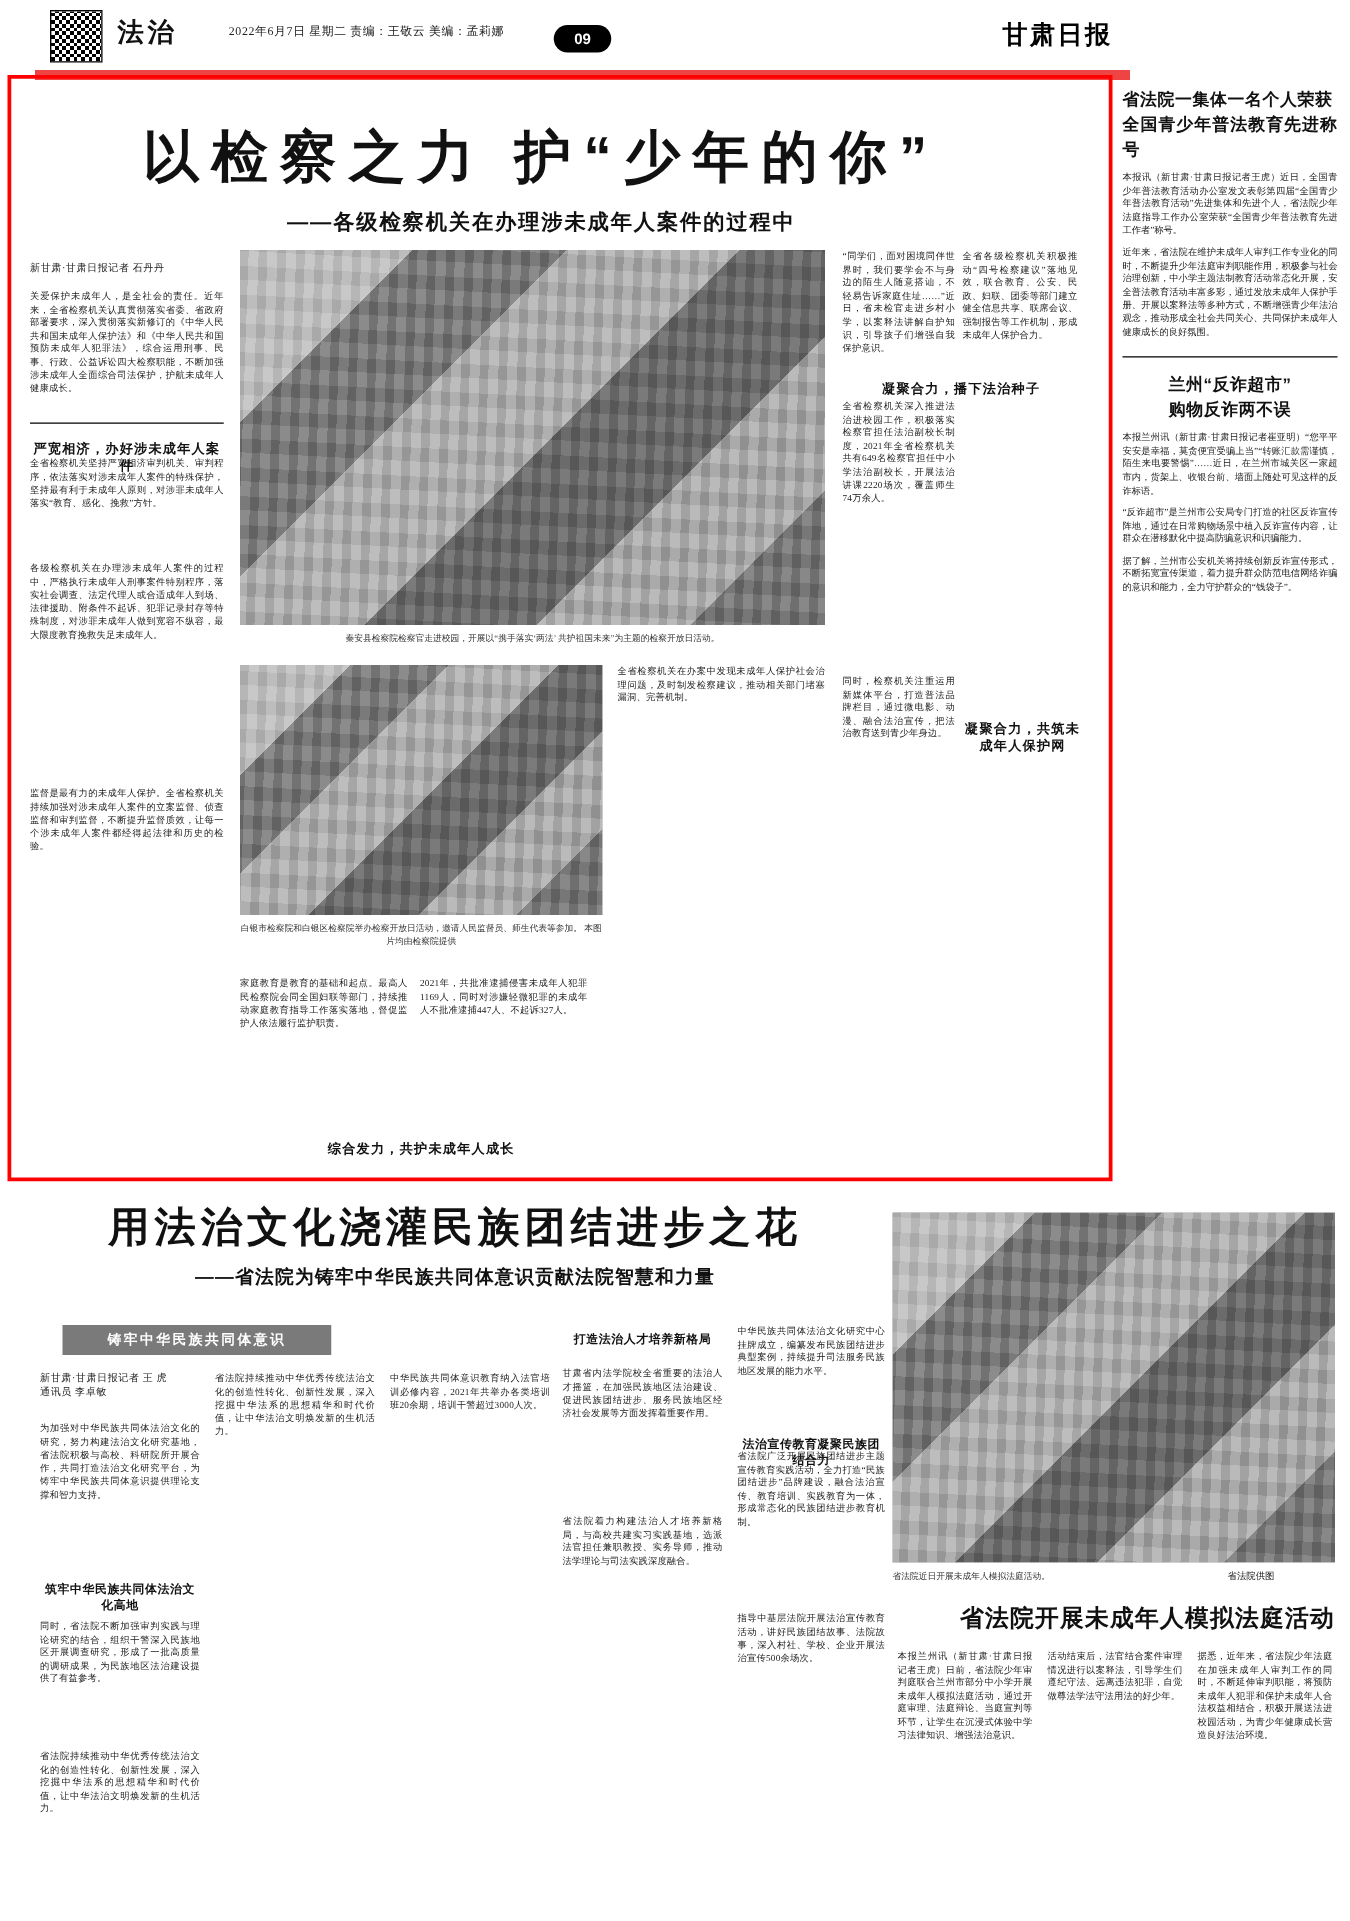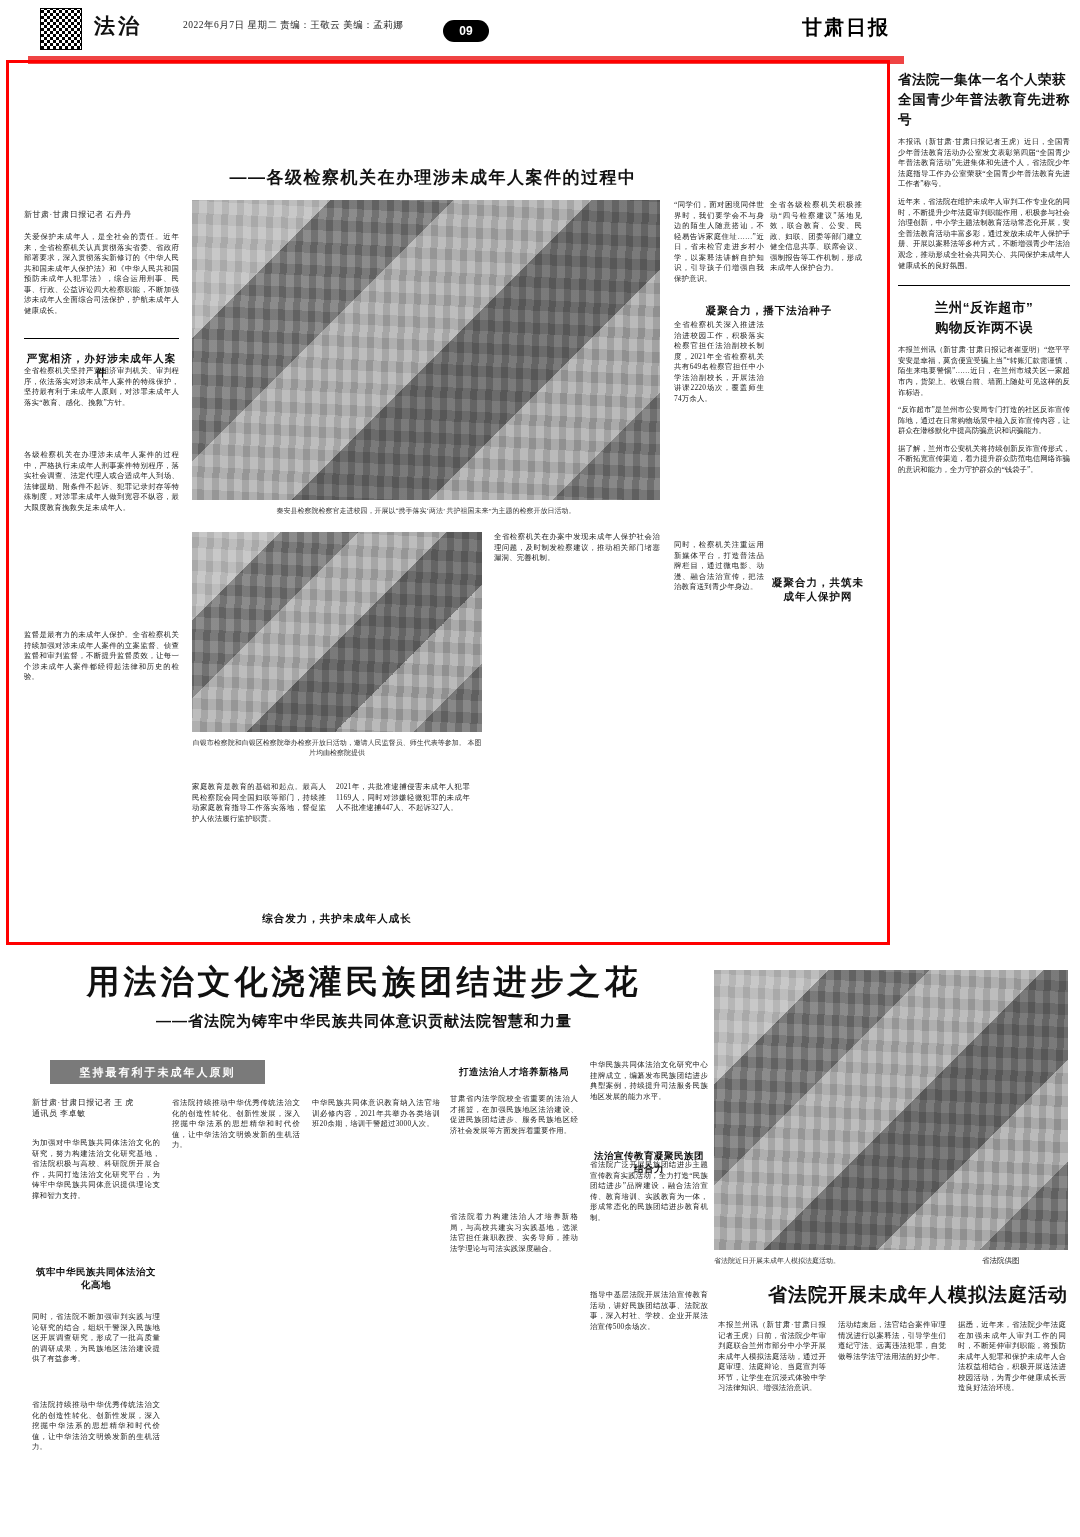--- a/index.html
+++ b/index.html
@@ -88,20 +88,21 @@
     <div class="qr"></div>
     <div class="section-name">法治</div>
     <div class="mh-meta">2022年6月7日   星期二   责编：王敬云   美编：孟莉娜</div>
     <div class="pagenum">09</div>
     <div class="logo">甘肃日报</div>
   </div>
 
   <div class="redbox"></div>
 
   <div class="top-art">
+    <div class="headline">以检察之力  护“少年的你”</div>
     <div class="subhead">——各级检察机关在办理涉未成年人案件的过程中</div>
 
     <div class="col byline" style="left:10px;top:140px;width:155px;">新甘肃·甘肃日报记者  石丹丹</div>
     <div class="col" style="left:10px;top:162px;width:155px;font-family:Liberation Serif, serif;">关爱保护未成年人，是全社会的责任。近年来，全省检察机关认真贯彻落实省委、省政府部署要求，深入贯彻落实新修订的《中华人民共和国未成年人保护法》和《中华人民共和国预防未成年人犯罪法》，综合运用刑事、民事、行政、公益诉讼四大检察职能，不断加强涉未成年人全面综合司法保护，护航未成年人健康成长。</div>
 
     <div class="rulebar" style="left:10px;top:268px;width:155px;height:1px;"></div>
 
     <div class="sub-t" style="position:absolute;left:10px;top:276px;width:155px;">严宽相济，办好涉未成年人案件</div>
     <div class="col" style="left:10px;top:296px;width:155px;">全省检察机关坚持严宽相济审判机关、审判程序，依法落实对涉未成年人案件的特殊保护，坚持最有利于未成年人原则，对涉罪未成年人落实“教育、感化、挽救”方针。</div>
     <div class="col" style="left:10px;top:380px;width:155px;">各级检察机关在办理涉未成年人案件的过程中，严格执行未成年人刑事案件特别程序，落实社会调查、法定代理人或合适成年人到场、法律援助、附条件不起诉、犯罪记录封存等特殊制度，对涉罪未成年人做到宽容不纵容，最大限度教育挽救失足未成年人。</div>
@@ -145,28 +146,28 @@
 购物反诈两不误</div>
     <div class="side-p">本报兰州讯（新甘肃·甘肃日报记者崔亚明）“您平平安安是幸福，莫贪便宜受骗上当”“转账汇款需谨慎，陌生来电要警惕”……近日，在兰州市城关区一家超市内，货架上、收银台前、墙面上随处可见这样的反诈标语。</div>
     <div class="side-p">“反诈超市”是兰州市公安局专门打造的社区反诈宣传阵地，通过在日常购物场景中植入反诈宣传内容，让群众在潜移默化中提高防骗意识和识骗能力。</div>
     <div class="side-p">据了解，兰州市公安机关将持续创新反诈宣传形式，不断拓宽宣传渠道，着力提升群众防范电信网络诈骗的意识和能力，全力守护群众的“钱袋子”。</div>
   </div>
 
   <div class="bot-art">
     <div class="bot-headline">用法治文化浇灌民族团结进步之花</div>
     <div class="bot-sub">——省法院为铸牢中华民族共同体意识贡献法院智慧和力量</div>
 
-    <div class="tagbar" style="left:36px;top:100px;width:215px;height:24px;line-height:24px;">坚持最有利于未成年人原则</div>
+    <div class="tagbar" style="left:36px;top:100px;width:215px;height:24px;line-height:24px;">铸牢中华民族共同体意识</div>
 
     <div class="col byline" style="position:absolute;left:18px;top:138px;width:128px;white-space:pre-line;">新甘肃·甘肃日报记者  王  虎
 通讯员  李卓敏</div>
 
     <div class="col" style="left:18px;top:178px;width:128px;">为加强对中华民族共同体法治文化的研究，努力构建法治文化研究基地，省法院积极与高校、科研院所开展合作，共同打造法治文化研究平台，为铸牢中华民族共同体意识提供理论支撑和智力支持。</div>
     <div class="mini-t" style="position:absolute;left:18px;top:300px;width:128px;">筑牢中华民族共同体法治文化高地</div>
-    <div class="col" style="left:18px;top:336px;width:128px;margin-top:16px;">同时，省法院不断加强审判实践与理论研究的结合，组织干警深入民族地区开展调查研究，形成了一批高质量的调研成果，为民族地区法治建设提供了有益参考。</div>
+    <div class="col" style="left:18px;top:336px;width:128px;">同时，省法院不断加强审判实践与理论研究的结合，组织干警深入民族地区开展调查研究，形成了一批高质量的调研成果，为民族地区法治建设提供了有益参考。</div>
     <div class="col" style="left:18px;top:440px;width:128px;">省法院持续推动中华优秀传统法治文化的创造性转化、创新性发展，深入挖掘中华法系的思想精华和时代价值，让中华法治文明焕发新的生机活力。</div>
 
     <div class="col" style="left:158px;top:138px;width:128px;">省法院持续推动中华优秀传统法治文化的创造性转化、创新性发展，深入挖掘中华法系的思想精华和时代价值，让中华法治文明焕发新的生机活力。</div>
 
     <div class="col" style="left:298px;top:138px;width:128px;">中华民族共同体意识教育纳入法官培训必修内容，2021年共举办各类培训班20余期，培训干警超过3000人次。</div>
 
     <div class="mini-t" style="position:absolute;left:436px;top:100px;width:128px;">打造法治人才培养新格局</div>
     <div class="col" style="left:436px;top:134px;width:128px;">甘肃省内法学院校全省重要的法治人才摇篮，在加强民族地区法治建设、促进民族团结进步、服务民族地区经济社会发展等方面发挥着重要作用。</div>
     <div class="col" style="left:436px;top:252px;width:128px;">省法院着力构建法治人才培养新格局，与高校共建实习实践基地，选派法官担任兼职教授、实务导师，推动法学理论与司法实践深度融合。</div>
 

